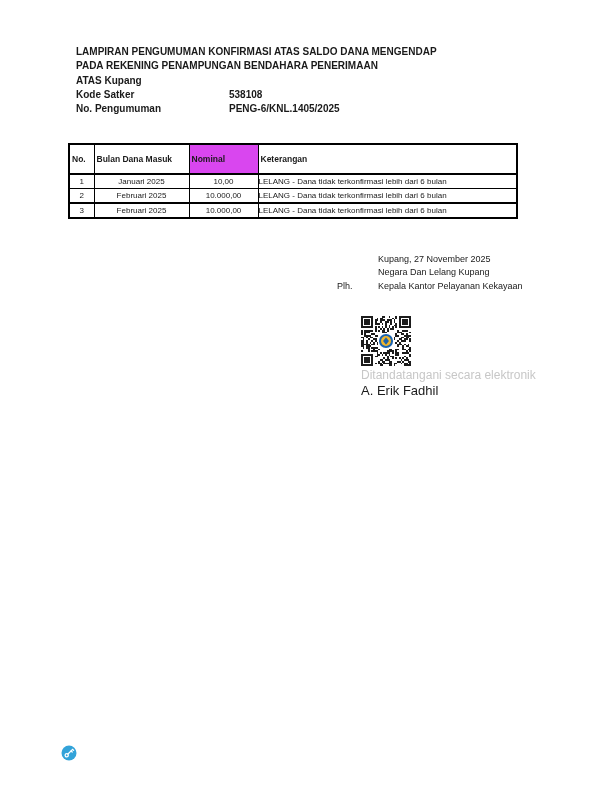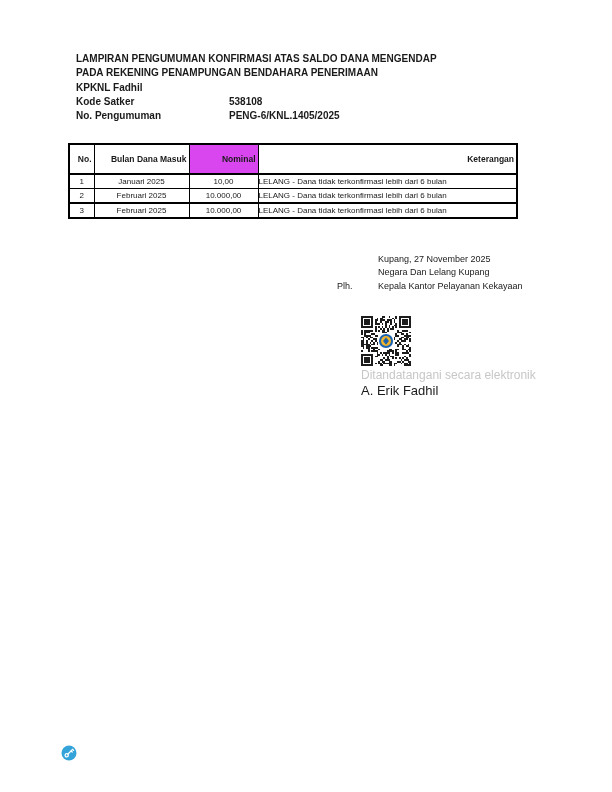--- a/index.html
+++ b/index.html
@@ -6,39 +6,39 @@
   body {
     width: 612px; height: 792px;
     font-family: "Liberation Sans", sans-serif;
     color: #1a1a1a;
     -webkit-font-smoothing: antialiased;
   }
   .page { position: relative; width: 612px; height: 792px; background: #fff; overflow: hidden; }
 
   
   .header-block {
-    position: absolute; left: 76px; top: 52px;
+    position: absolute; left: 76px; top: 45px;
     font-size: 10px; font-weight: bold; line-height: 14.3px;
     white-space: nowrap; color: #1a1a1a;
   }
   .meta-row { display: flex; gap: 36px; }
   .meta-label { width: 117px; flex: 0 0 117px; }
 
   
   table.data-table {
     position: absolute; left: 68px; top: 143px;
     width: 450px; border-collapse: collapse; table-layout: fixed;
     border: 2px solid #000;
   }
   .data-table col.col-no { width: 25px; }
   .data-table col.col-bulan { width: 95px; }
   .data-table col.col-nominal { width: 69px; }
   .data-table th {
     border: 1px solid #000; border-bottom: 2px solid #000;
-    font-size: 8.5px; font-weight: bold; text-align: right;
+    font-size: 8.5px; font-weight: bold; text-align: left;
     height: 26px; padding: 1px 2px; line-height: 10px;
   }
   .data-table td {
     border: 1px solid #000;
     font-size: 8px; font-weight: normal;
     height: 13px; padding: 0 4px; line-height: 9px;
     overflow: hidden; white-space: nowrap;
   }
   .data-table tr.thick-top td { border-top: 2px solid #000; }
   td.c-no { text-align: center; }
@@ -71,21 +71,21 @@
   .key-badge svg { display: block; }
 </style>
 </head>
 <body>
 
 <div class="page">
 
   <div class="header-block">
     <div>LAMPIRAN PENGUMUMAN KONFIRMASI ATAS SALDO DANA MENGENDAP</div>
     <div>PADA REKENING PENAMPUNGAN BENDAHARA PENERIMAAN</div>
-    <div>KPKNL Fadhil</div>
+    <div>ATAS Kupang</div>
     <div class="meta-row">
       <span class="meta-label">Kode Satker</span>
       <span class="meta-value">538108</span>
     </div>
     <div class="meta-row">
       <span class="meta-label">No. Pengumuman</span>
       <span class="meta-value">PENG-6/KNL.1405/2025</span>
     </div>
   </div>
 

